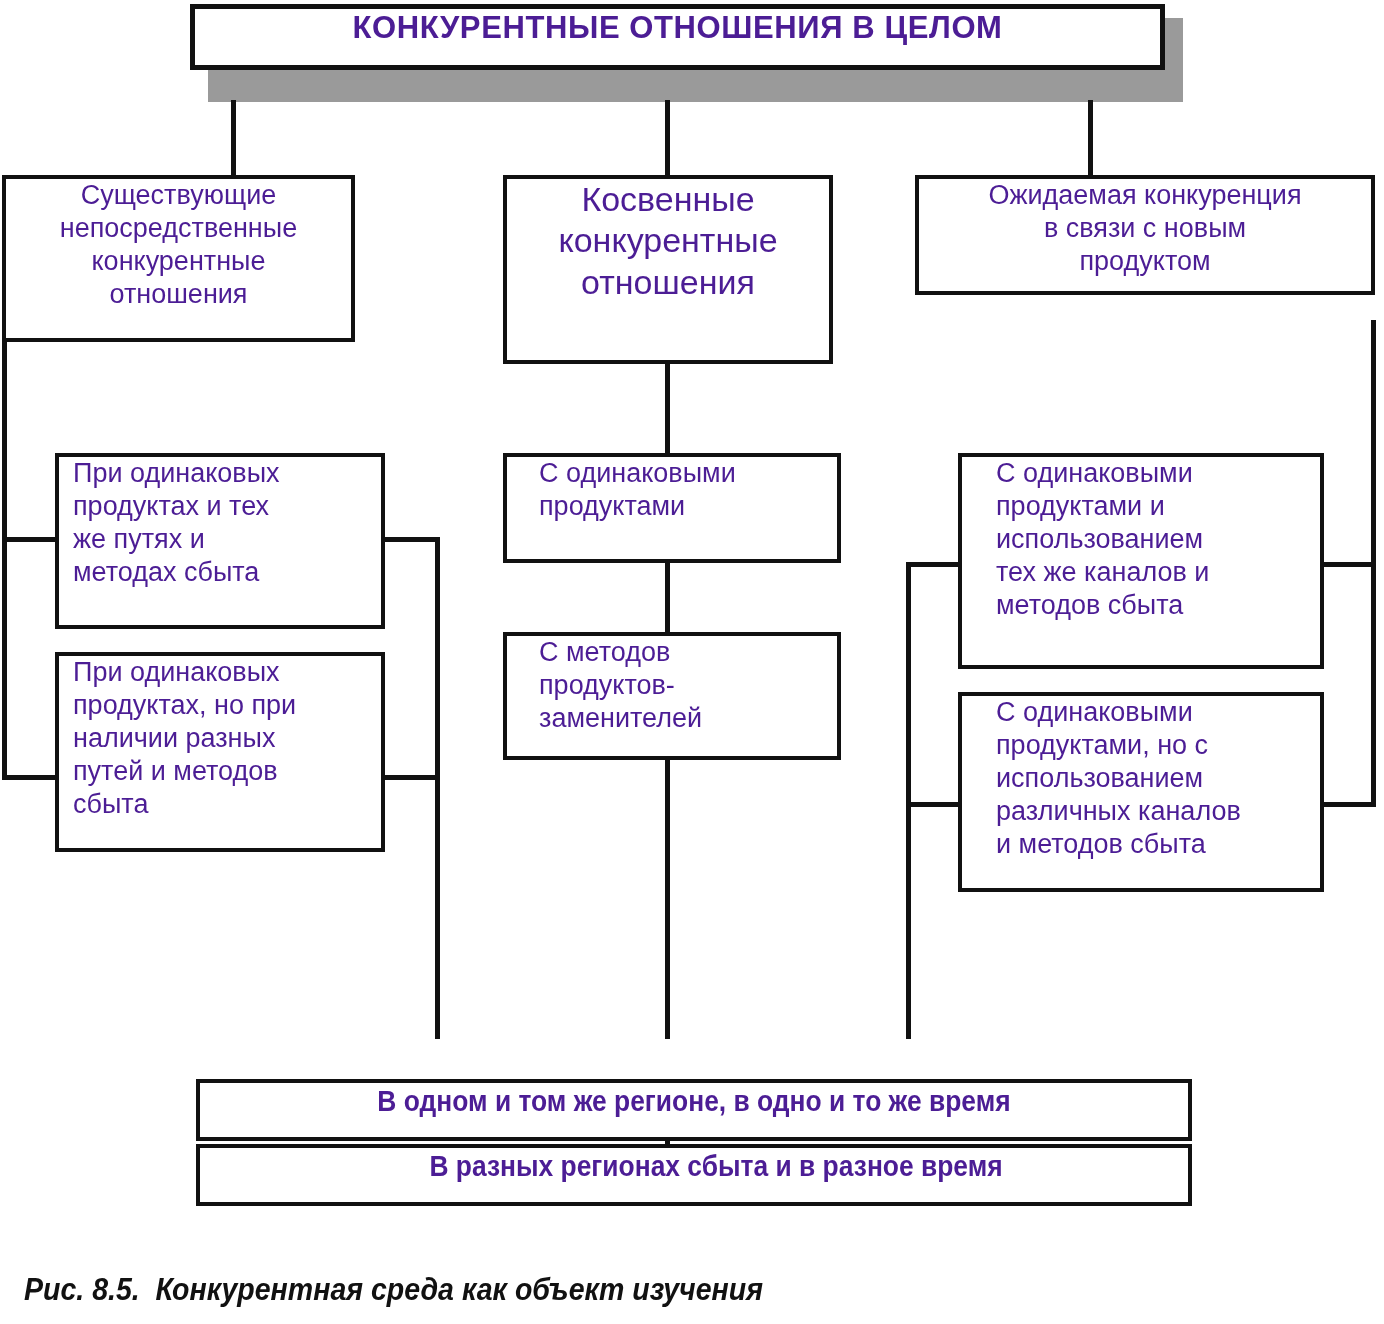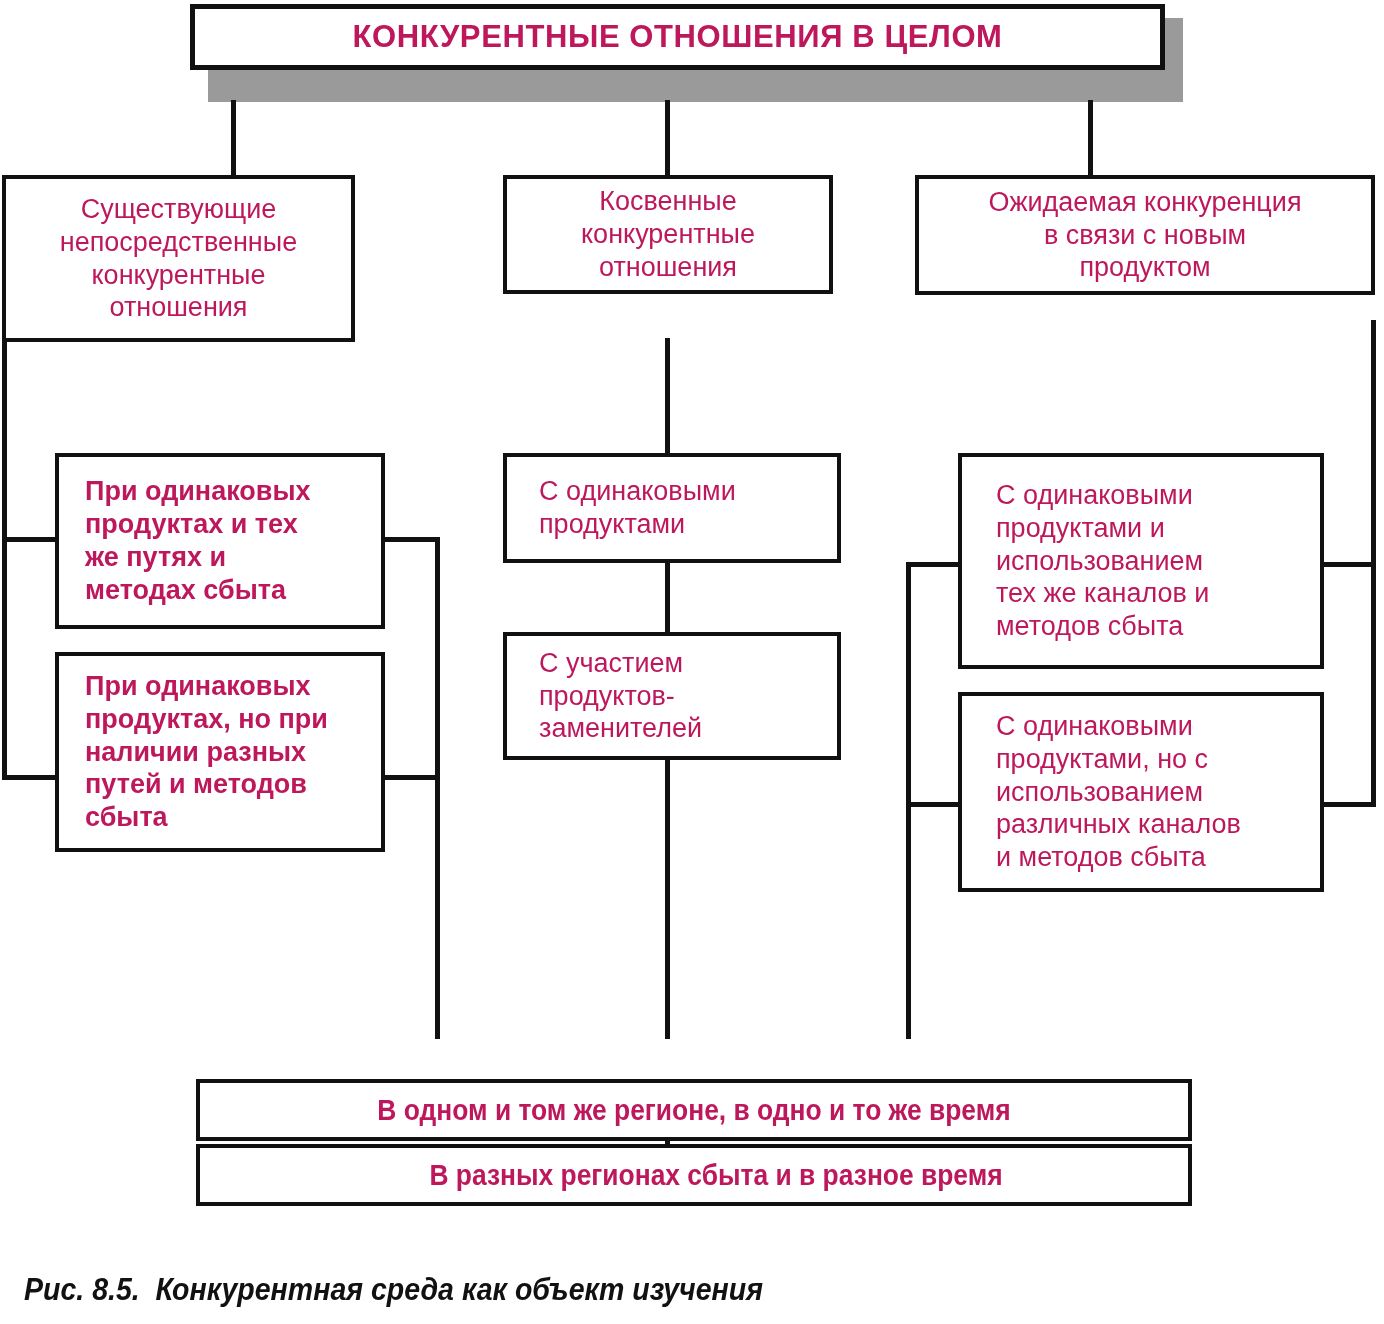--- a/index.html
+++ b/index.html
@@ -14,24 +14,23 @@
     background:#ffffff;
     overflow:hidden;
   }
   
   .box{
     position:absolute;
     box-sizing:border-box;
     border:4px solid #111111;
     background:#ffffff;
     display:flex;
-    align-items:center;
     justify-content:center;
     text-align:center;
-    color:#be185d;
+    color:#4c1d95;
     z-index:3;
   }
   .box .txt{
     display:block;
     width:100%;
     white-space:pre-line;
     line-height:1.22;
   }
   
   #root-shadow{
@@ -51,42 +50,42 @@
     z-index:2;
   }
   
   #lvl2-left{
     left:2px; top:175px;
     width:353px; height:167px;
     font-size:27px;
   }
   #lvl2-mid{
     left:503px; top:175px;
-    width:330px; height:119px;
-    font-size:27px;
+    width:330px; height:189px;
+    font-size:34px;
   }
   #lvl2-right{
     left:915px; top:175px;
     width:460px; height:120px;
     font-size:27px;
   }
   
   #l3-a{
     left:55px; top:453px;
     width:330px; height:176px;
     font-size:27px;
     justify-content:flex-start;
   }
   #l3-b{
     left:55px; top:652px;
     width:330px; height:200px;
     font-size:27px;
     justify-content:flex-start;
   }
-  #l3-a .txt,#l3-b .txt{ text-align:left; padding-left:26px;font-weight:bold; }
+  #l3-a .txt,#l3-b .txt{ text-align:left; padding-left:14px; }
   
   #l3-c{
     left:503px; top:453px;
     width:338px; height:110px;
     font-size:27px;
     justify-content:flex-start;
   }
   #l3-d{
     left:503px; top:632px;
     width:338px; height:128px;
@@ -198,21 +197,21 @@
 
   <div class="v" style="left:665px; top:338px; height:118px;"></div>
   <div class="v" style="left:665px; top:560px; height:76px;"></div>
   <div class="v" style="left:665px; top:757px; height:282px;"></div>
 
   <div class="box" id="l3-c">
     <span class="txt">С одинаковыми
 продуктами</span>
   </div>
   <div class="box" id="l3-d">
-    <span class="txt">С участием
+    <span class="txt">С методов
 продуктов-
 заменителей</span>
   </div>
 
   <div class="v" style="left:1371px; top:320px; height:487px;"></div>
   <div class="h" style="left:1319px; top:562px; width:57px;"></div>
   <div class="h" style="left:1319px; top:802px; width:57px;"></div>
 
   <div class="h" style="left:906px; top:562px; width:57px;"></div>
   <div class="h" style="left:906px; top:802px; width:57px;"></div>

